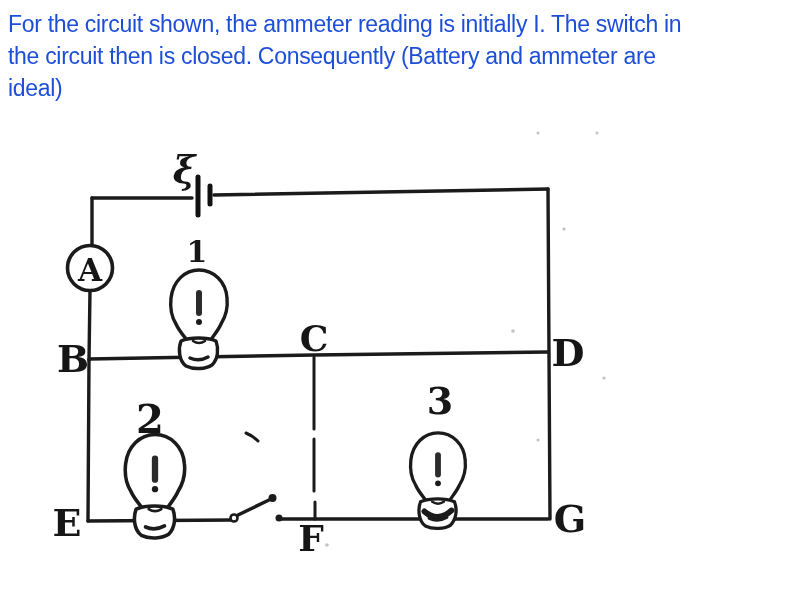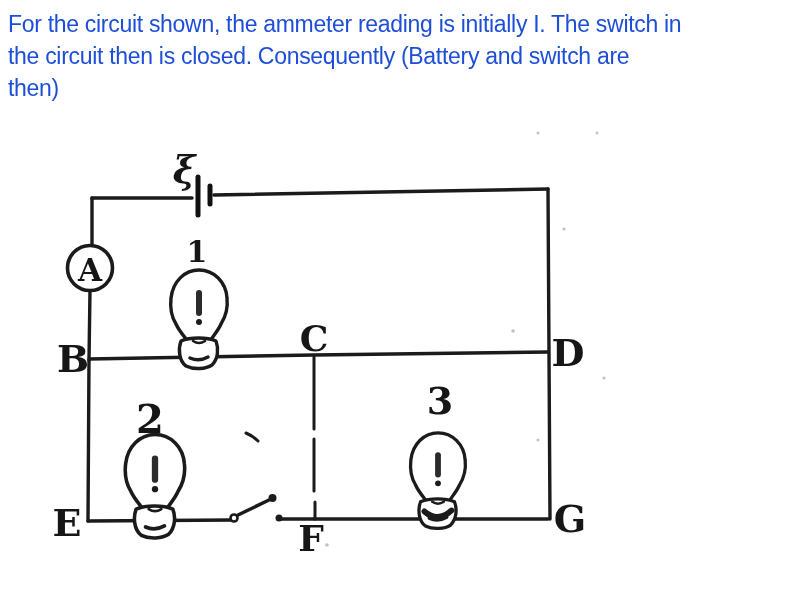--- a/index.html
+++ b/index.html
@@ -33,22 +33,22 @@
   .detail   { stroke:#1b1b1b; fill:none; stroke-linecap:round; }
   .nl       { font-family:"DejaVu Serif", serif; font-weight:700; fill:#161616; text-anchor:middle; }
   .emf      { font-family:"DejaVu Serif", serif; font-style:italic; font-weight:700; fill:#161616; text-anchor:middle; }
   .speck    { fill:#8f8f8f; opacity:.55; }
 </style>
 </head>
 <body>
 
 <div class="question">
   <div>For the circuit shown, the ammeter reading is initially I. The switch in</div>
-  <div>the circuit then is closed. Consequently (Battery and switch are</div>
-  <div>then)</div>
+  <div>the circuit then is closed. Consequently (Battery and ammeter are</div>
+  <div>ideal)</div>
 </div>
 
 <svg class="circuit" width="800" height="607" viewBox="0 0 800 607" xmlns="http://www.w3.org/2000/svg" xmlns:xlink="http://www.w3.org/1999/xlink">
 
   <defs>
     <g id="bulb">
 
       <path class="bulbline" d="M-9 45 C-15 37 -20 32 -23 25 C-28 17 -29 8 -28 -1 C-26 -18 -14 -29 0 -29 C15 -29 27 -17 28 -1 C29 8 27 17 22 25 C19 32 14 37 9 45"></path>
 
       <path class="filament" d="M0 -6 L0 14"></path>

